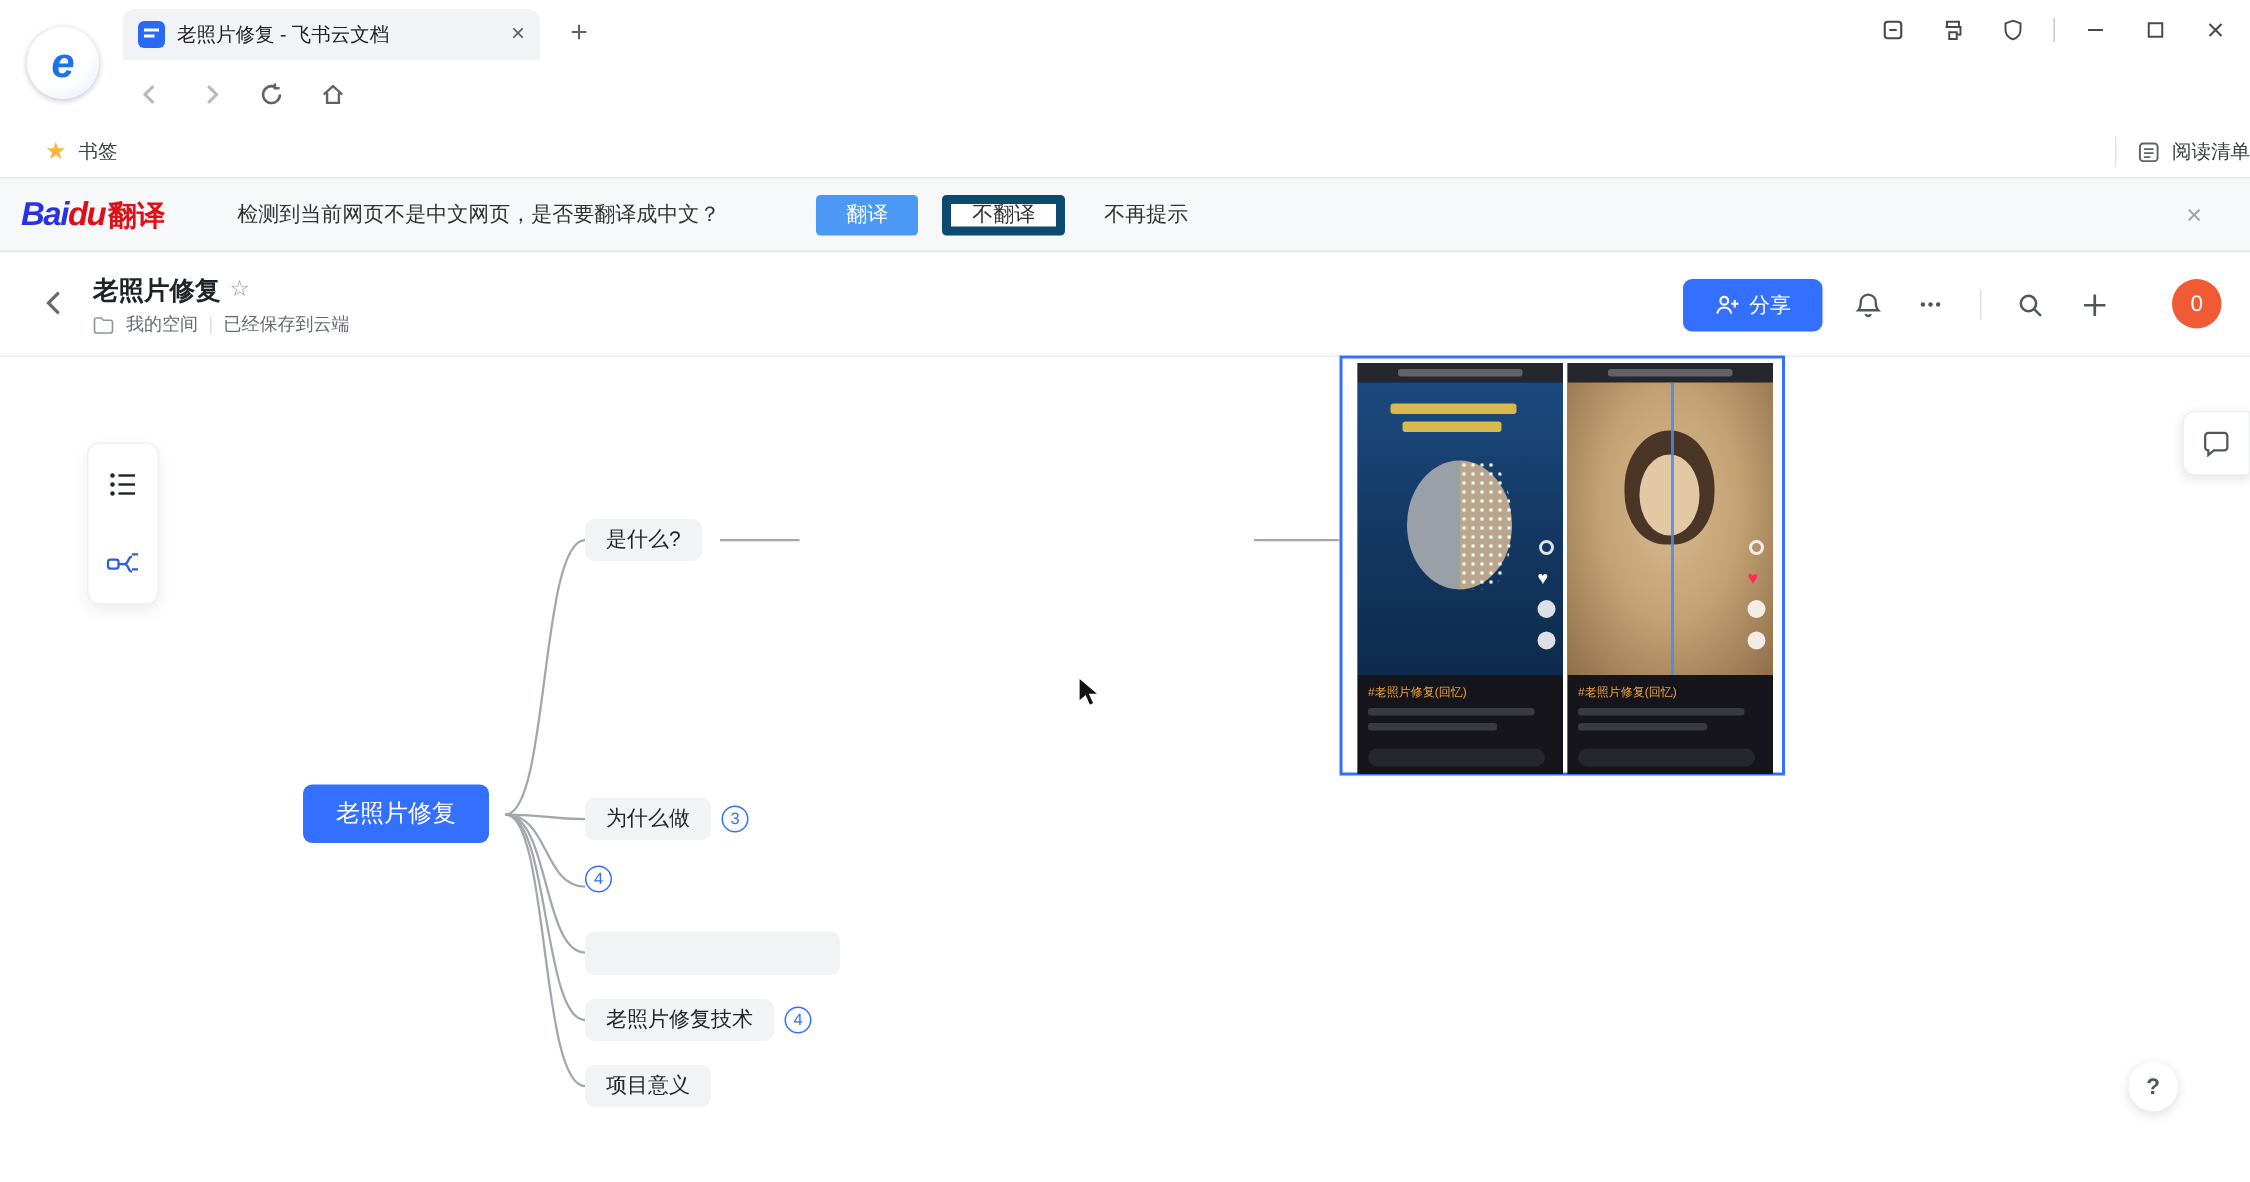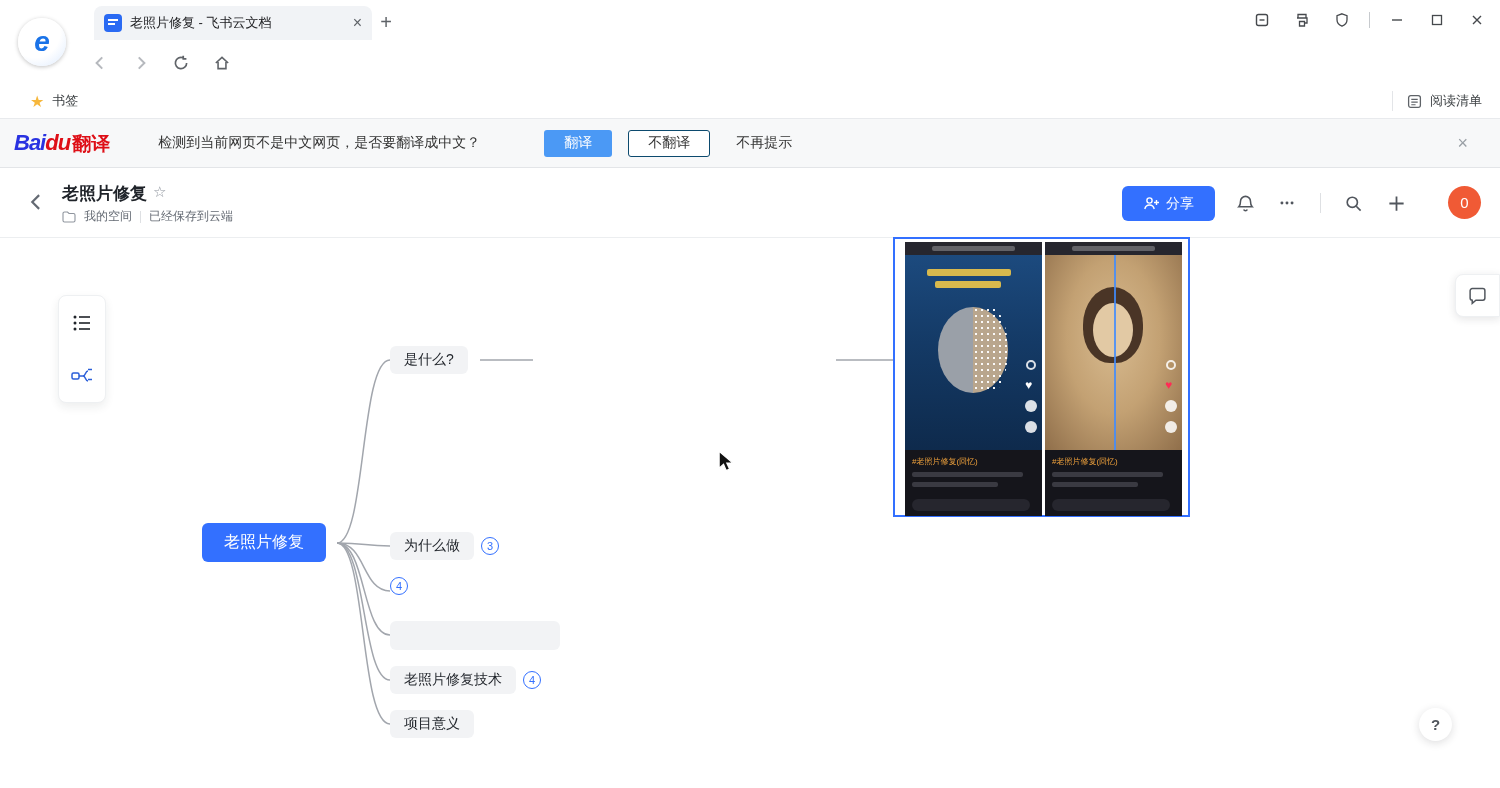--- a/index.html
+++ b/index.html
@@ -6,21 +6,21 @@
   html,body { background:#dfe1e5; }
   body { font-family:"Liberation Sans","DejaVu Sans",sans-serif; }
   .screen { position:relative; width:1500px; height:788px; background:#fff; overflow:hidden; }
 
   
   .tabstrip { position:absolute; left:0; top:0; width:1500px; height:40px; background:#fff; }
   .browser-logo { position:absolute; left:18px; top:18px; width:48px; height:48px; border-radius:50%;
     background:radial-gradient(circle at 35% 30%, #ffffff 55%, #dceafe 100%);
     box-shadow:0 1px 4px rgba(0,0,0,.25); display:flex; align-items:center; justify-content:center; z-index:5; }
   .browser-logo span { color:#1a73e8; font-size:28px; font-weight:bold; font-style:italic; }
-  .tab { position:absolute; left:94px; top:6px; width:278px; height:34px; background:#f1f3f6;
+  .tab { position:absolute; left:82px; top:6px; width:278px; height:34px; background:#f1f3f6;
     border-radius:8px 8px 0 0; display:flex; align-items:center; padding:0 10px; gap:8px; }
   .favicon { width:18px; height:18px; border-radius:4px; background:#2a6af3; position:relative; flex:0 0 auto; }
   .favicon:before { content:""; position:absolute; left:4px; top:5px; width:10px; height:2px; background:#fff; }
   .favicon:after { content:""; position:absolute; left:4px; top:9px; width:7px; height:2px; background:#fff; }
   .tab-title { font-size:13px; color:#202124; white-space:nowrap; overflow:hidden; flex:1; }
   .tab-close { color:#5f6368; font-size:16px; line-height:16px; cursor:default; }
   .newtab { position:absolute; left:372px; top:8px; width:28px; height:28px; color:#5f6368;
     font-size:20px; display:flex; align-items:center; justify-content:center; }
   .win-icons { position:absolute; right:0; top:0; height:40px; display:flex; align-items:center; gap:6px; padding-right:6px; }
   .win-icon { width:34px; height:30px; display:flex; align-items:center; justify-content:center; color:#46494d; }
@@ -37,32 +37,32 @@
   .tb-ico { width:24px; height:24px; display:flex; align-items:center; justify-content:center; color:#5f6368; position:relative; }
   .ico-translate { width:21px; height:21px; background:#1565f0; color:#fff; border-radius:4px;
     font-size:13px; display:flex; align-items:center; justify-content:center; }
   .red-dot { position:absolute; right:-1px; top:-1px; width:7px; height:7px; border-radius:50%; background:#e94235; }
 
   
   .bookmarks { position:absolute; left:0; top:84px; width:1500px; height:34px; background:#fff; display:flex; align-items:center; }
   .bm-left { display:flex; align-items:center; gap:8px; padding-left:30px; }
   .bm-star { color:#f6b73c; font-size:16px; }
   .bm-label { font-size:13px; color:#3c4043; }
-  .bm-right { margin-left:auto; display:flex; align-items:center; gap:8px; padding-right:18px; border-left:1px solid #e3e5e8; height:20px; padding-left:14px; color:#3c4043; font-size:13px; }
+  .bm-right { margin-left:auto; display:flex; align-items:center; gap:8px; border-left:1px solid #e3e5e8; height:20px; padding-left:14px; color:#3c4043; font-size:13px; }
 
   
   .baidubar { position:absolute; left:0; top:118px; width:1500px; height:50px; background:#f7f8f9;
     border-top:1px solid #e8eaed; border-bottom:1px solid #e3e5e8; display:flex; align-items:center; }
   .bd-logo { padding-left:14px; font-size:22px; font-weight:bold; font-style:italic; letter-spacing:-1px; }
   .bd-bai { color:#2932e1; } .bd-du { color:#de0f17; }
   .bd-fanyi { color:#de0f17; font-size:19px; font-weight:bold; font-style:normal; letter-spacing:0; margin-left:2px; }
   .bd-msg { font-size:14px; color:#333; margin-left:48px; }
   .bd-btn-translate { margin-left:64px; width:68px; height:27px; background:#4b99f5; color:#fff; font-size:14px;
     border-radius:3px; display:flex; align-items:center; justify-content:center; }
-  .bd-btn-no { margin-left:16px; width:82px; height:27px; background:#fff; border:1px solid #0c4a6e; color:#333;
+  .bd-btn-no { margin-left:16px; width:82px; height:27px; background:#fff; border:6px solid #0c4a6e; color:#333;
     font-size:14px; border-radius:3px; display:flex; align-items:center; justify-content:center; }
   .bd-dismiss { margin-left:26px; font-size:14px; color:#333; }
   .bd-close { margin-left:auto; margin-right:32px; color:#9aa0a6; font-size:18px; }
 
   
   .docheader { position:absolute; left:0; top:168px; width:1500px; height:70px; background:#fff; border-bottom:1px solid #eceef0; }
   .dh-back { position:absolute; left:24px; top:22px; width:24px; height:24px; color:#646a73; display:flex; align-items:center; justify-content:center; }
   .dh-title { position:absolute; left:62px; top:14px; font-size:17px; font-weight:bold; color:#1f2329; }
   .dh-star { position:absolute; left:153px; top:15px; color:#8f959e; font-size:15px; }
   .dh-sub { position:absolute; left:62px; top:40px; display:flex; align-items:center; gap:8px; font-size:12px; color:#646a73; }

